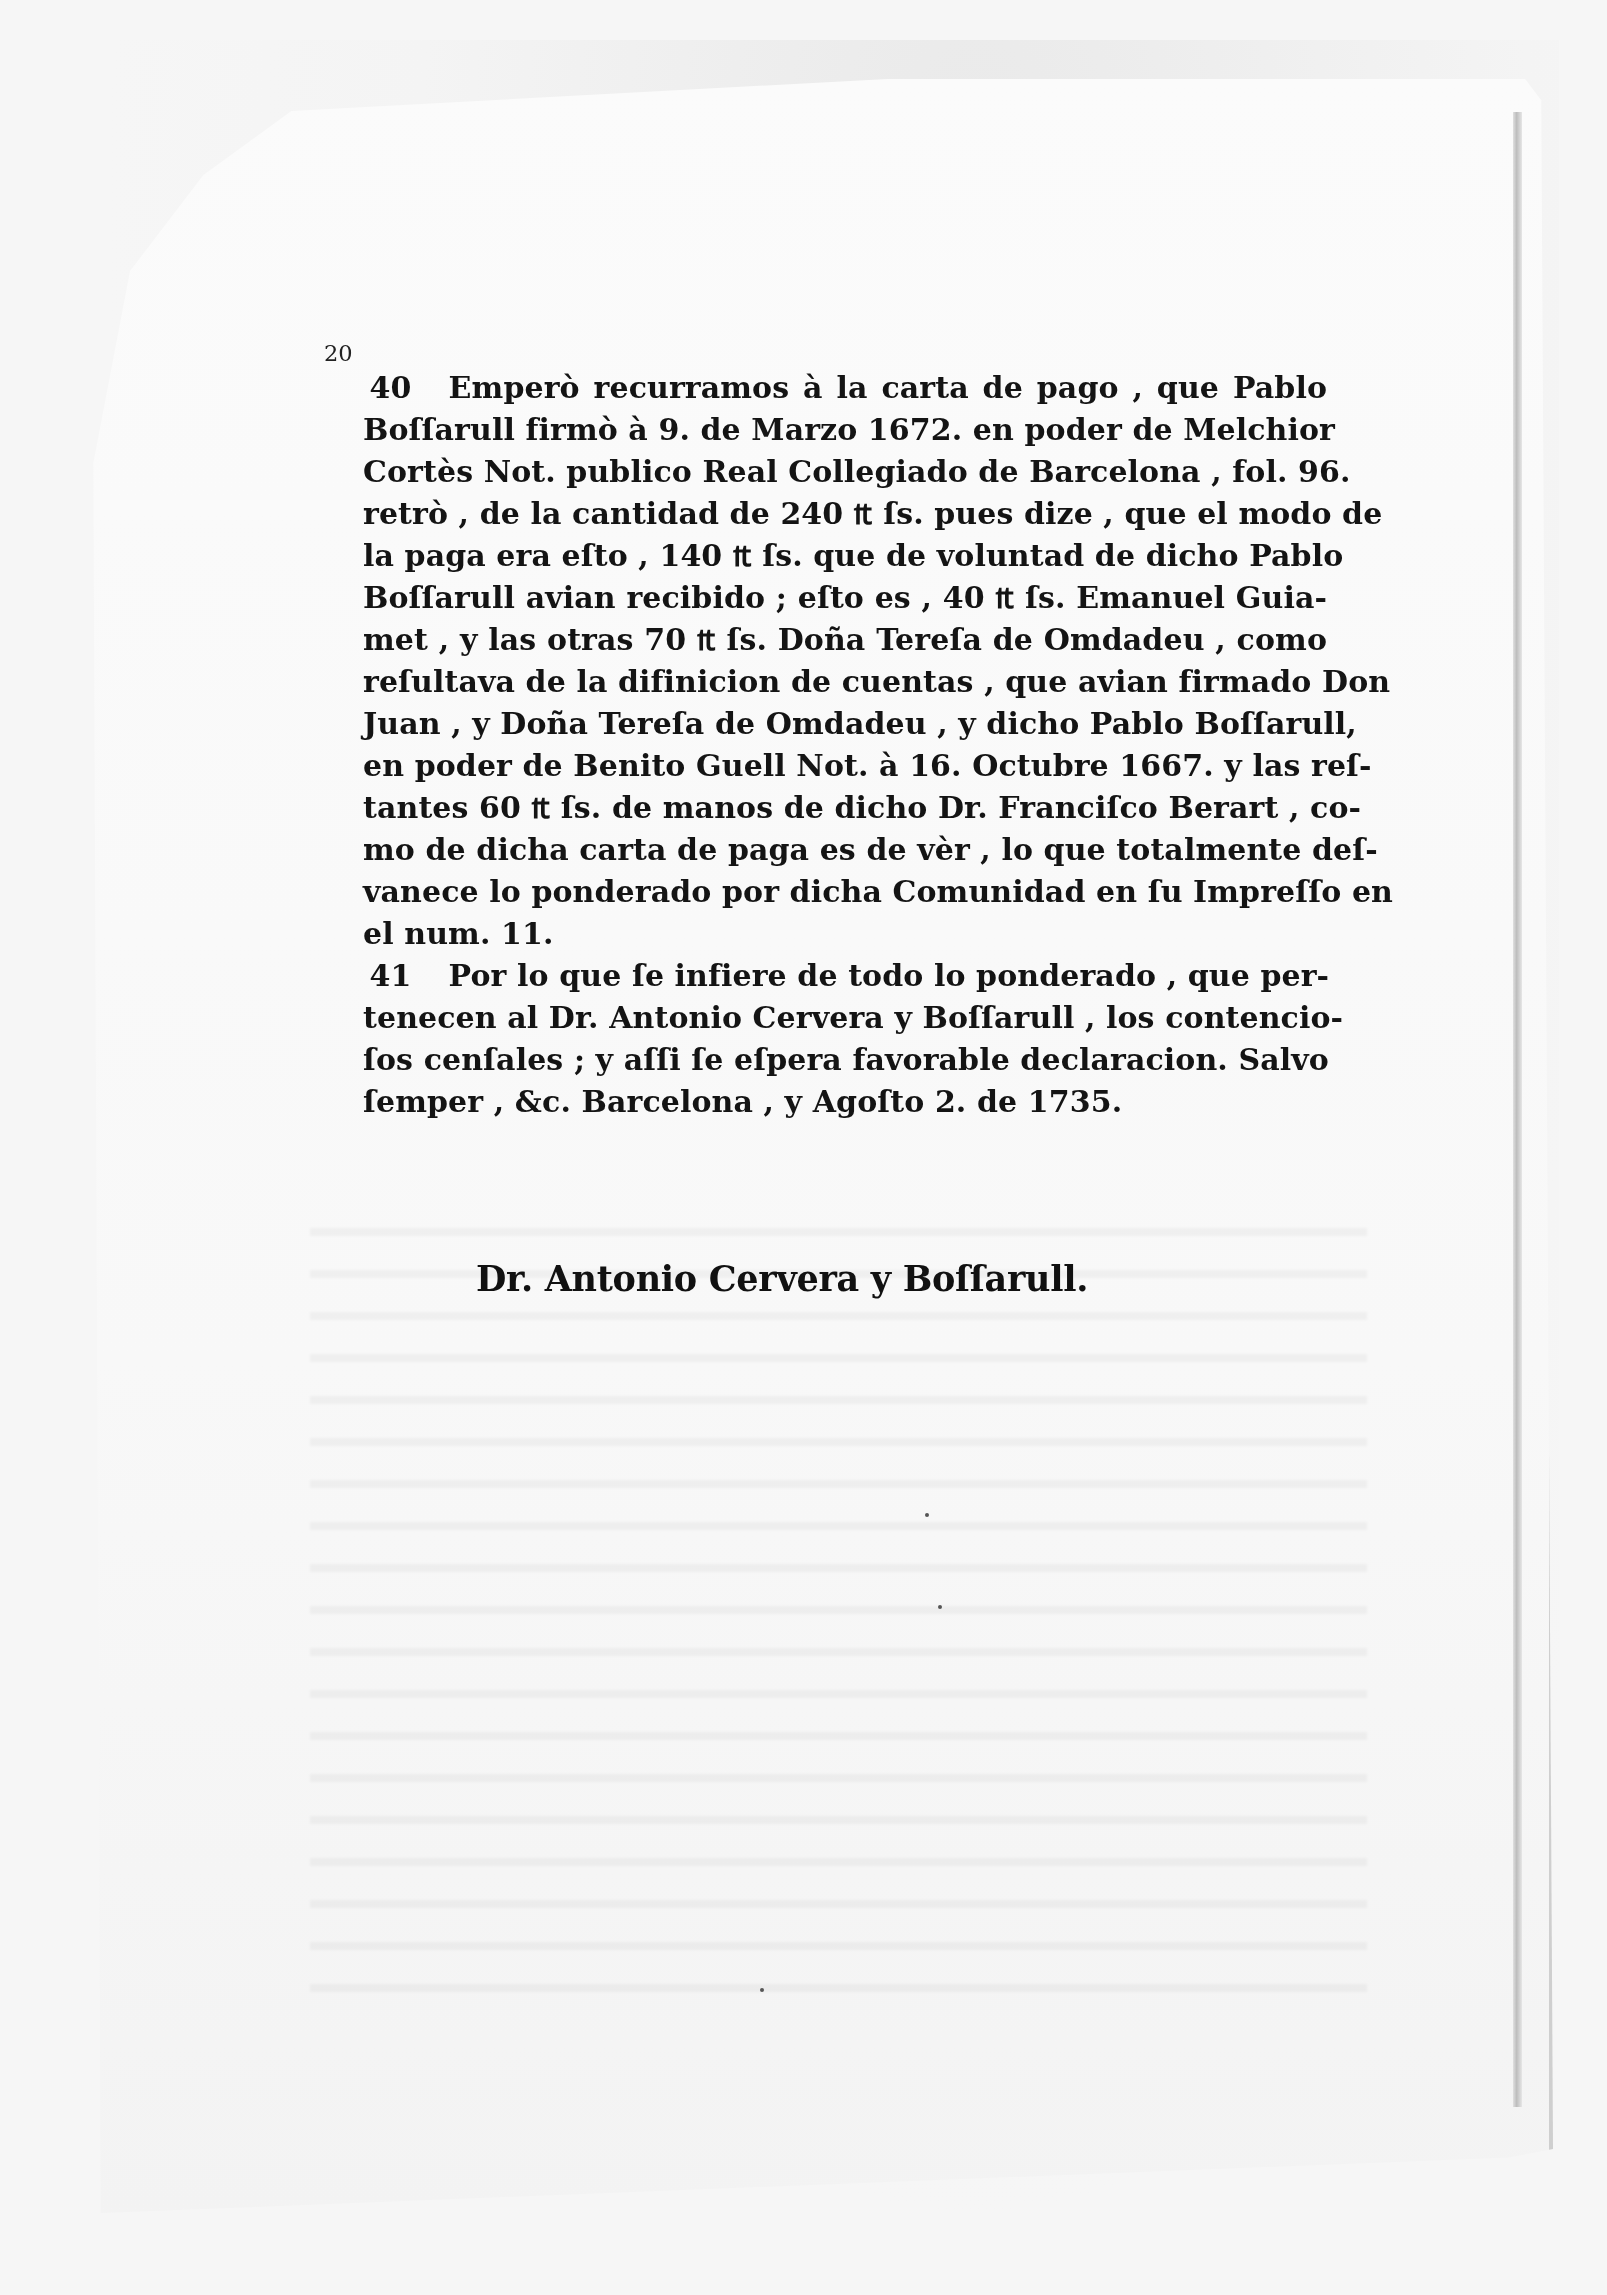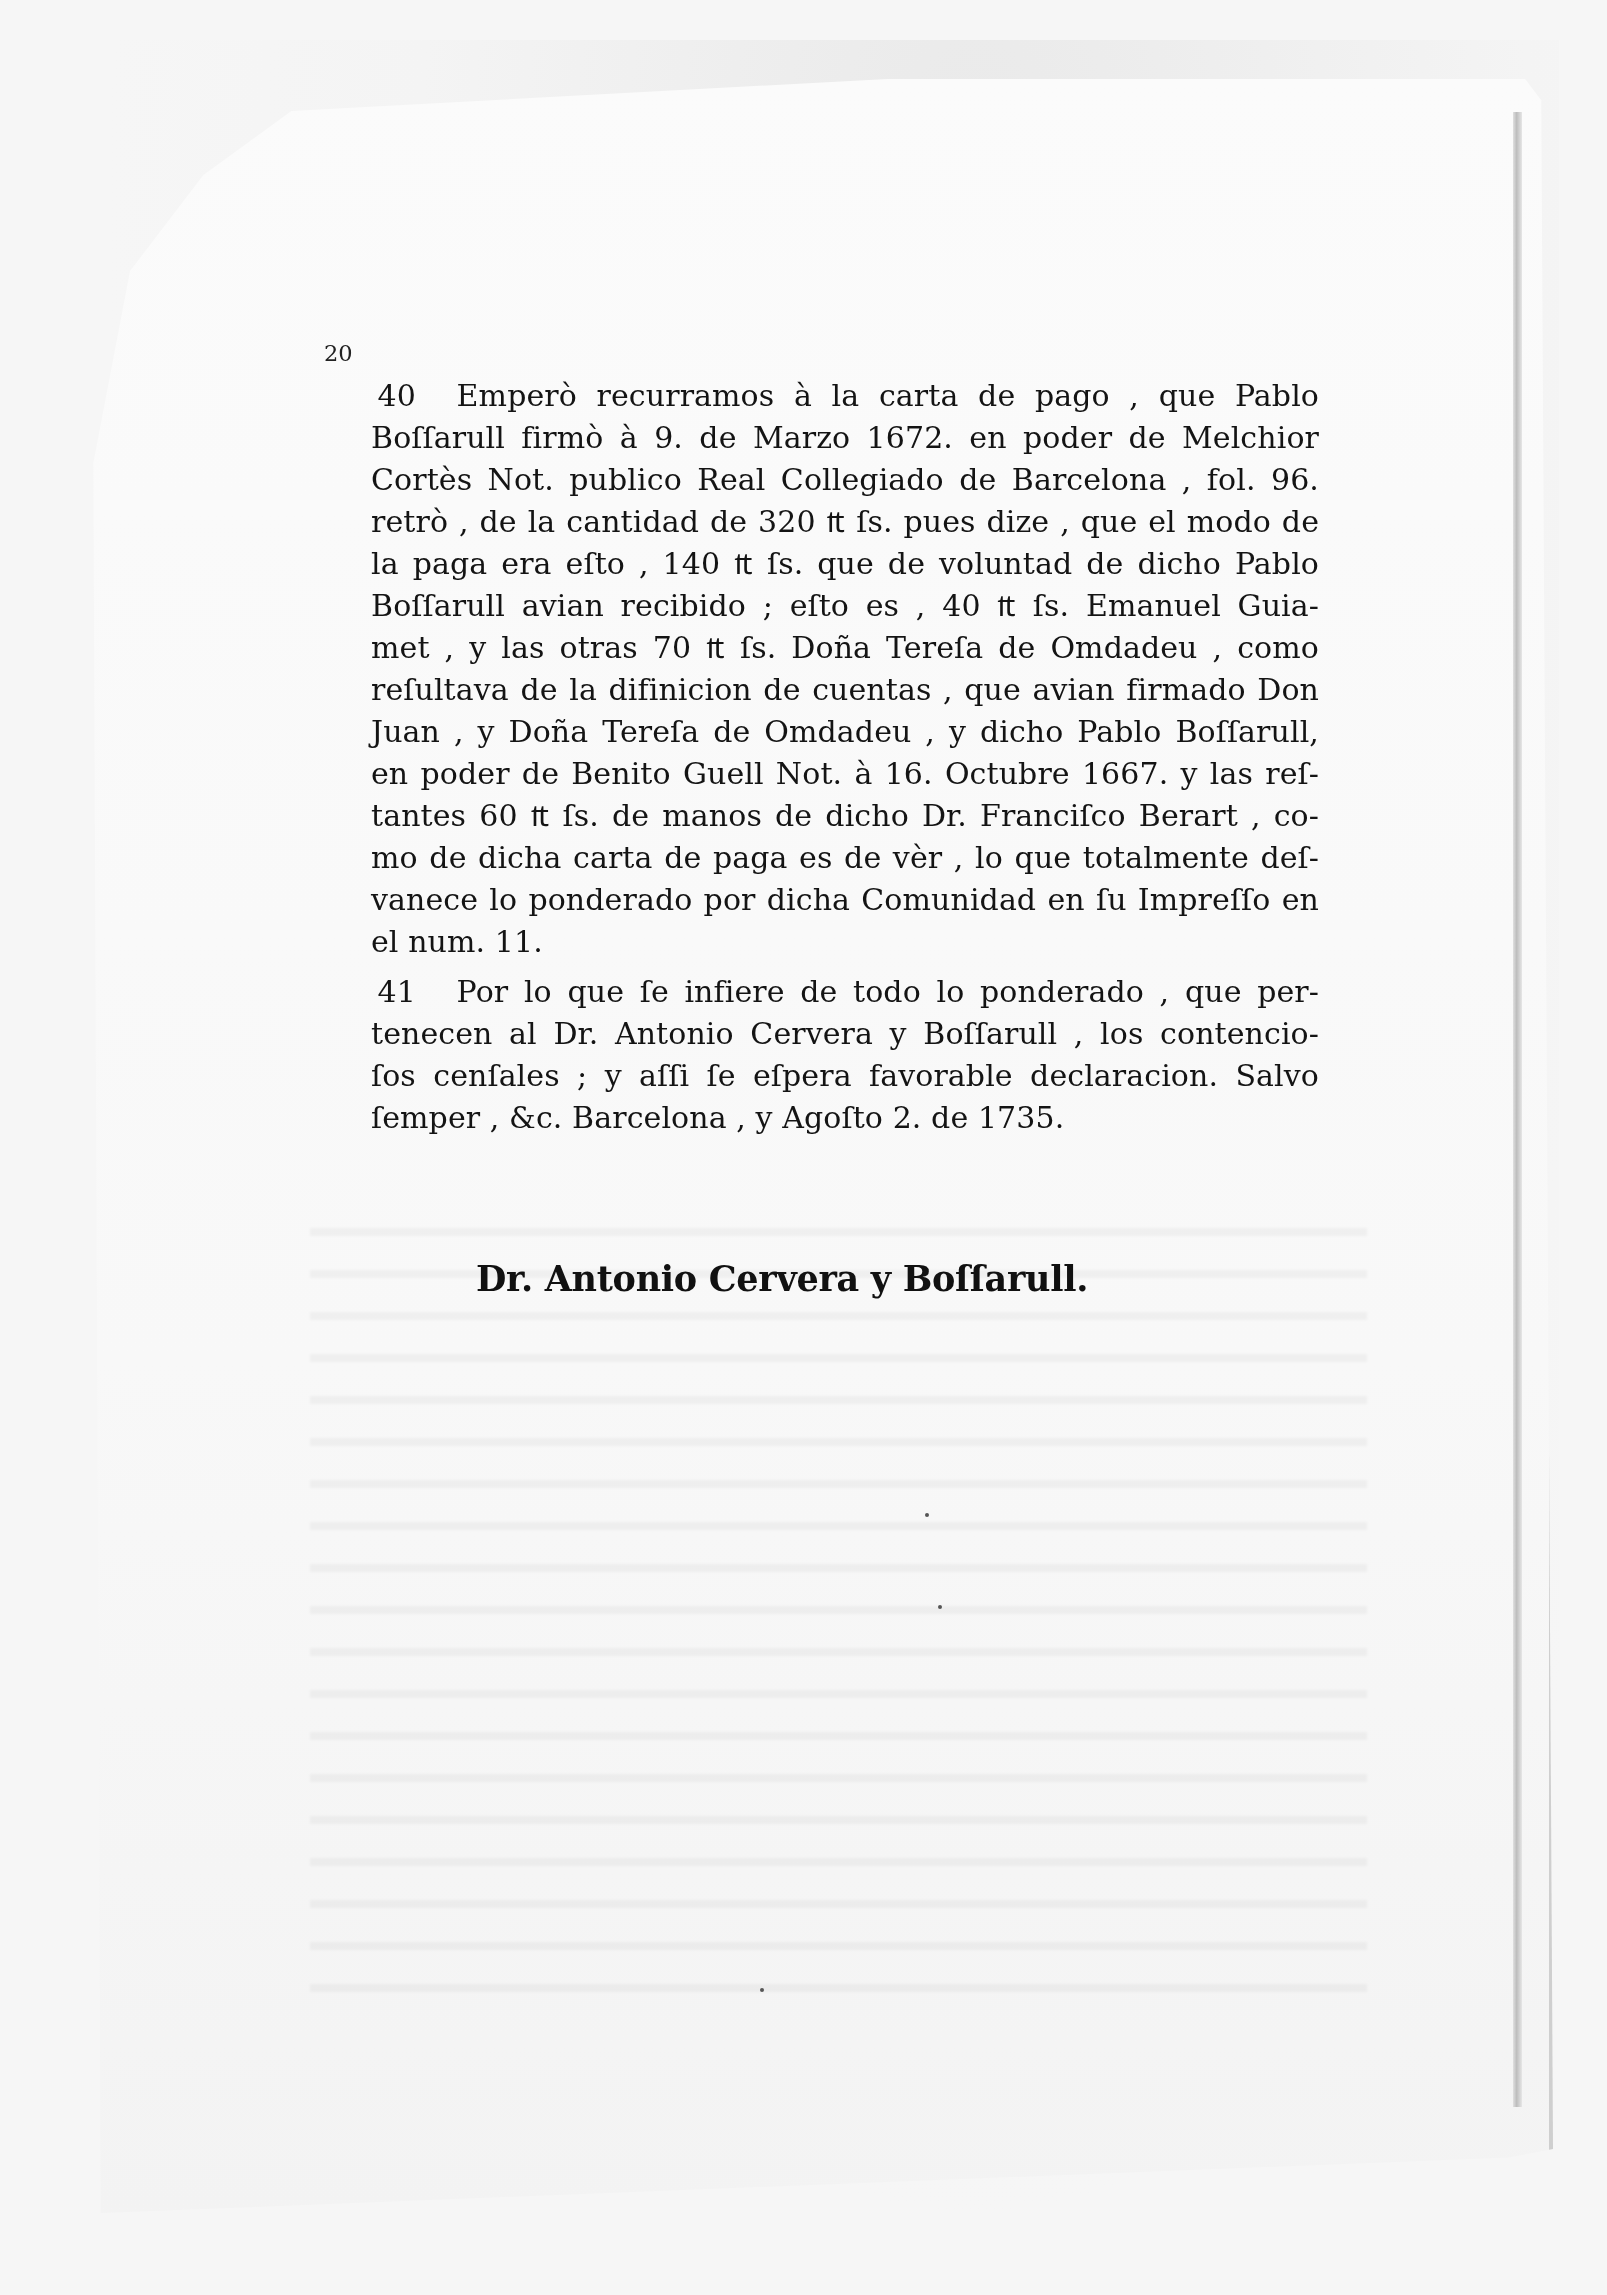--- a/index.html
+++ b/index.html
@@ -33,21 +33,21 @@
   .text-block {
     position: absolute; left: 363px; top: 327px; width: 964px;
     color: #141414;
     font-size: 30px; line-height: 42px;
     letter-spacing: 0.1px;
   }
   .page-number {
     position: absolute; left: 324px; top: 324px;
     font-size: 22.5px; color: #222; margin-top: 16px;
   }
-  .para { margin: 8px; text-align: justify; text-align-last: auto; }
+  .para { margin: 0; text-align: justify; text-align-last: auto; font-weight: bold; }
   .line { display: block; white-space: nowrap; text-align: justify; text-align-last: justify; }
   .line.last { text-align-last: left; }
   .num { display: inline-block; width: 79px; padding-left: 6.6px; }
   .signature {
     position: absolute; left: 476px; top: 1258px; width: 872px;
     font-family: "DejaVu Serif", "Liberation Serif", serif;
     font-weight: bold; font-size: 35px; color: #111;
     letter-spacing: -0.3px;
     white-space: nowrap;
   }
@@ -62,21 +62,21 @@
 <div class="bleed"></div>
 
 <div class="page-number">20</div>
 
 <div class="text-block">
   <div style="height:40px"></div>
   <div class="para">
     <span class="line"><span class="num">40</span><span>Emperò recurramos à la carta de pago , que Pablo</span></span>
     <span class="line">Boſſarull firmò à 9. de Marzo 1672. en poder de Melchior</span>
     <span class="line">Cortès Not. publico Real Collegiado de Barcelona , fol. 96.</span>
-    <span class="line">retrò , de la cantidad de 320 ₶ ſs. pues dize , que el modo de</span>
+    <span class="line">retrò , de la cantidad de 240 ₶ ſs. pues dize , que el modo de</span>
     <span class="line">la paga era eſto , 140 ₶ ſs. que de voluntad de dicho Pablo</span>
     <span class="line">Boſſarull avian recibido ; eſto es , 40 ₶ ſs. Emanuel Guia-</span>
     <span class="line">met , y las otras 70 ₶ ſs. Doña Tereſa de Omdadeu , como</span>
     <span class="line">reſultava de la difinicion de cuentas , que avian firmado Don</span>
     <span class="line">Juan , y Doña Tereſa de Omdadeu , y dicho Pablo Boſſarull,</span>
     <span class="line">en poder de Benito Guell Not. à 16. Octubre 1667. y las reſ-</span>
     <span class="line">tantes 60 ₶ ſs. de manos de dicho Dr. Franciſco Berart , co-</span>
     <span class="line">mo de dicha carta de paga es de vèr , lo que totalmente deſ-</span>
     <span class="line">vanece lo ponderado por dicha Comunidad en ſu Impreſſo en</span>
     <span class="line last">el num. 11.</span>

